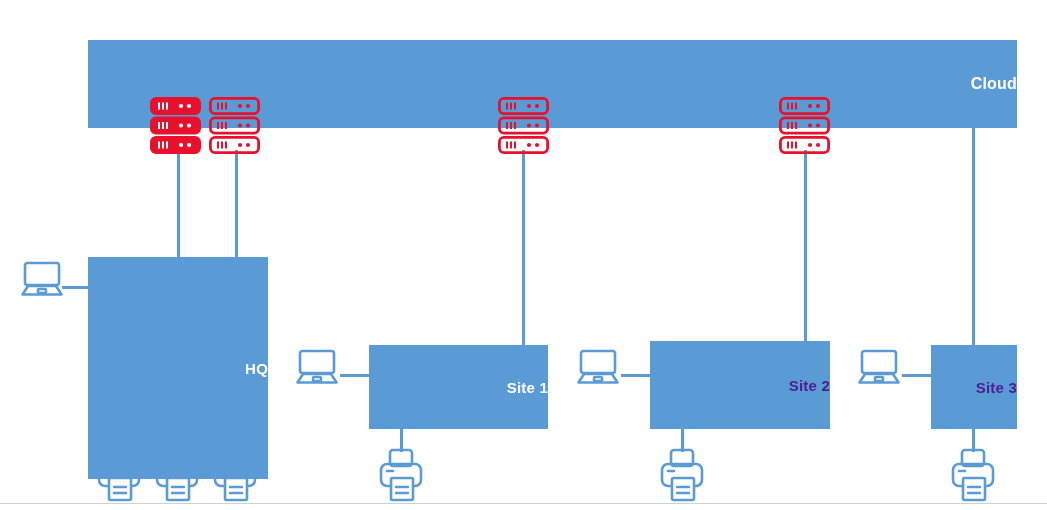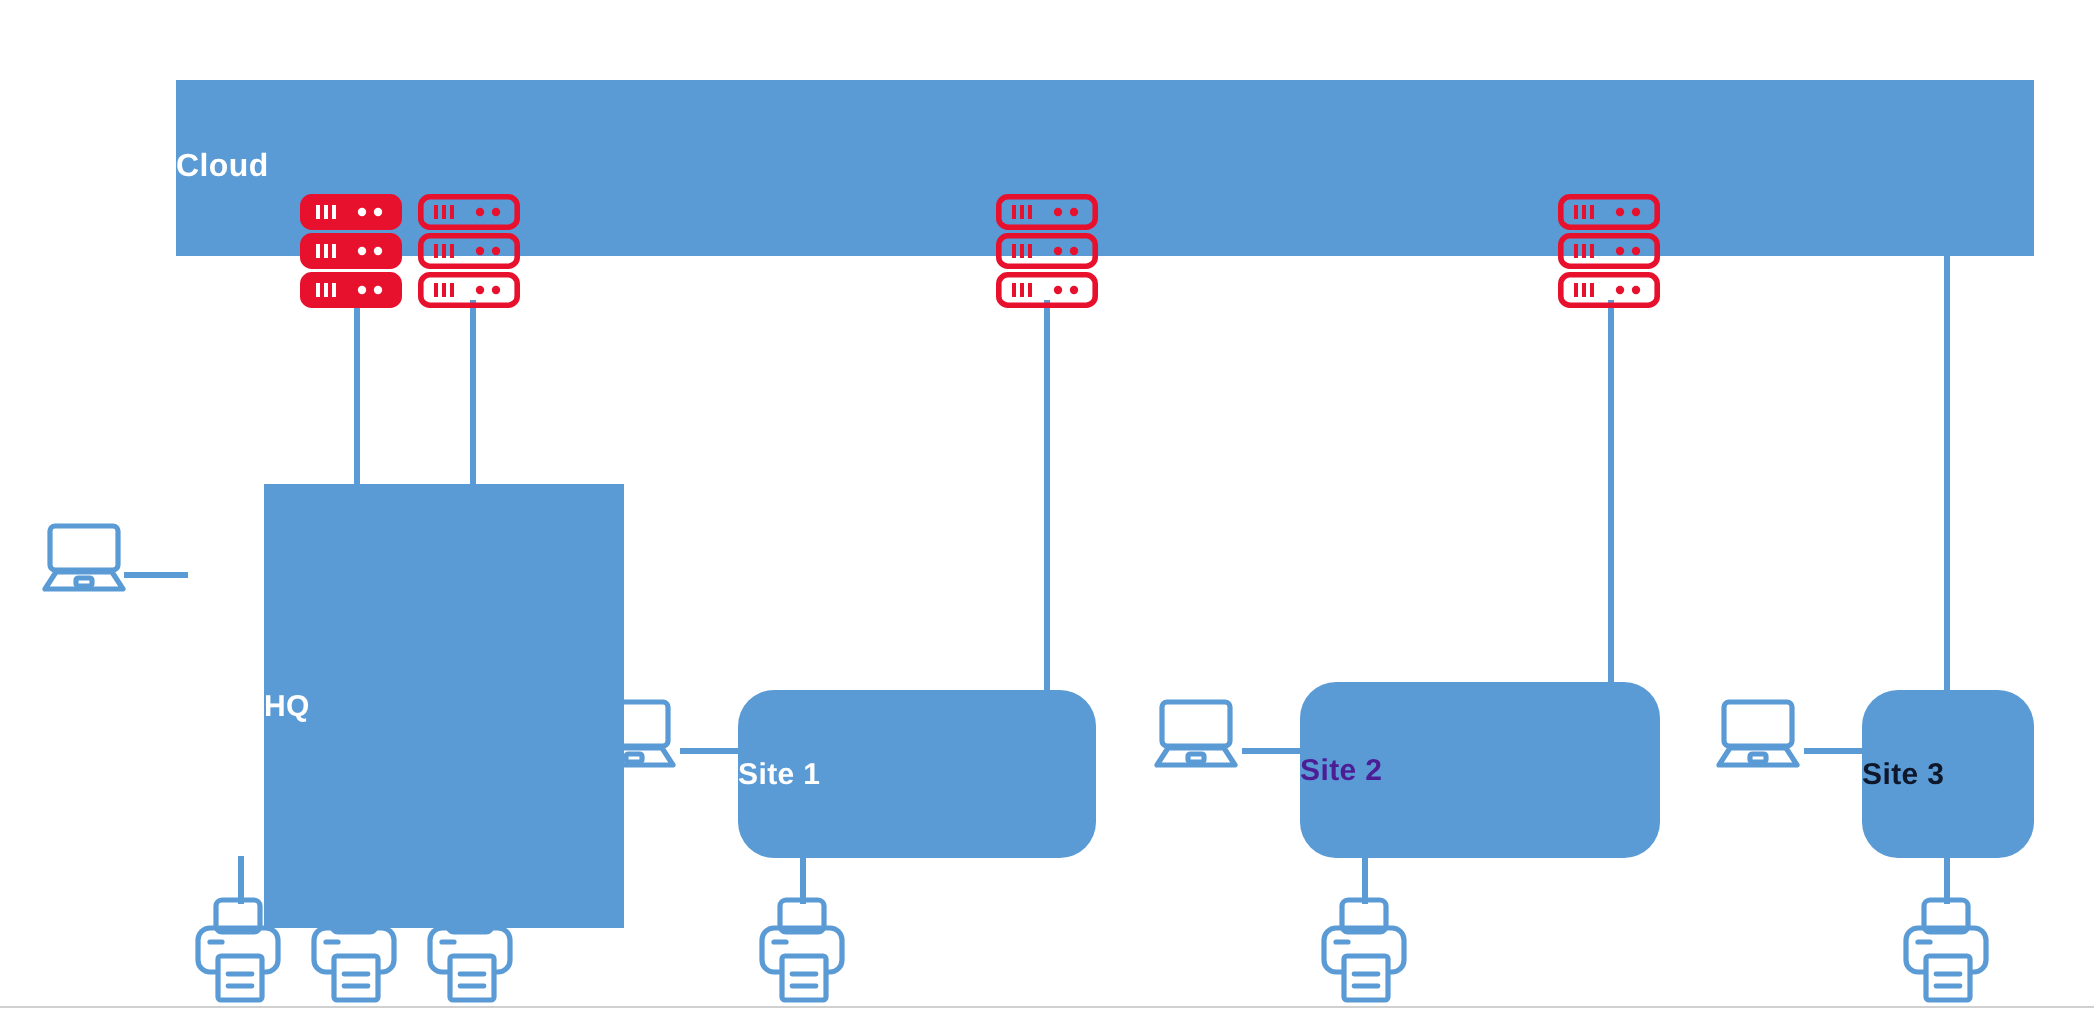--- a/index.html
+++ b/index.html
@@ -28,34 +28,34 @@
   .conn.v { width: 3px; }
   .conn.h { height: 3px; }
 
   
   .node-box {
     position: absolute;
     background: #5B9BD5;
     color: #ffffff;
     display: flex;
     align-items: center;
-    justify-content: flex-start;
+    justify-content: flex-end;
     font-weight: bold;
     letter-spacing: .2px;
     z-index: 3;
     user-select: none;
   }
   .node-box.cloud {
     font-size: 16px;
     align-items: flex-start;
     padding-top: 35px;
     box-sizing: border-box;
   }
   .node-box.hq   { font-size: 15px; }
-  .node-box.site { font-size: 15px; border-radius: 18px; }
+  .node-box.site { font-size: 15px; }
 
   
   .icon {
     position: absolute;
     z-index: 5;
     line-height: 0;
   }
   .icon svg { display: block; }
 
   
@@ -91,30 +91,30 @@
       <div class="conn v" style="left: 235px; top: 428px; height: 24px; background: rgb(91, 155, 213);"></div>
       <div class="conn v" style="left: 400px; top: 425px; height: 27px; background: rgb(91, 155, 213);"></div>
       <div class="conn v" style="left: 681px; top: 425px; height: 27px; background: rgb(91, 155, 213);"></div>
       <div class="conn v" style="left: 972px; top: 425px; height: 27px; background: rgb(91, 155, 213);"></div>
     </div>
 
   <div id="node-layer">
       <div class="node-box cloud" style="left: 88px; top: 40px; width: 929px; height: 88px; background: rgb(91, 155, 213); color: rgb(255, 255, 255);">
         <span>Cloud</span>
       </div>
-      <div class="node-box hq" style="left: 88px; top: 242px; width: 180px; height: 222px; background: rgb(91, 155, 213); color: rgb(255, 255, 255); margin-left: 44px;">
+      <div class="node-box hq" style="left: 88px; top: 257px; width: 180px; height: 222px; background: rgb(91, 155, 213); color: rgb(255, 255, 255);">
         <span>HQ</span>
       </div>
       <div class="node-box site" style="left: 369px; top: 345px; width: 179px; height: 84px; background: rgb(91, 155, 213); color: rgb(255, 255, 255);">
         <span>Site 1</span>
       </div>
       <div class="node-box site" style="left: 650px; top: 341px; width: 180px; height: 88px; background: rgb(91, 155, 213); color: #4c1d95;">
         <span>Site 2</span>
       </div>
-      <div class="node-box site" style="left: 931px; top: 345px; width: 86px; height: 84px; background: rgb(91, 155, 213); color: #0f172a;">
+      <div class="node-box site" style="left: 931px; top: 345px; width: 86px; height: 84px; background: rgb(91, 155, 213); color: #4c1d95;">
         <span>Site 3</span>
       </div>
     </div>
 
   <div id="icon-layer">
       <div class="rack" style="left: 150px; top: 97px;"><svg width="51" height="57" viewBox="0 0 51 57">
           <rect x="1.4" y="1.4" width="48.2" height="15.2" rx="4.5" fill="#E8112D" stroke="#E8112D" stroke-width="2.8"></rect>
           <rect x="8" y="5.5" width="2" height="7" fill="#ffffff"></rect>
           <rect x="12" y="5.5" width="2" height="7" fill="#ffffff"></rect>
           <rect x="16" y="5.5" width="2" height="7" fill="#ffffff"></rect>

